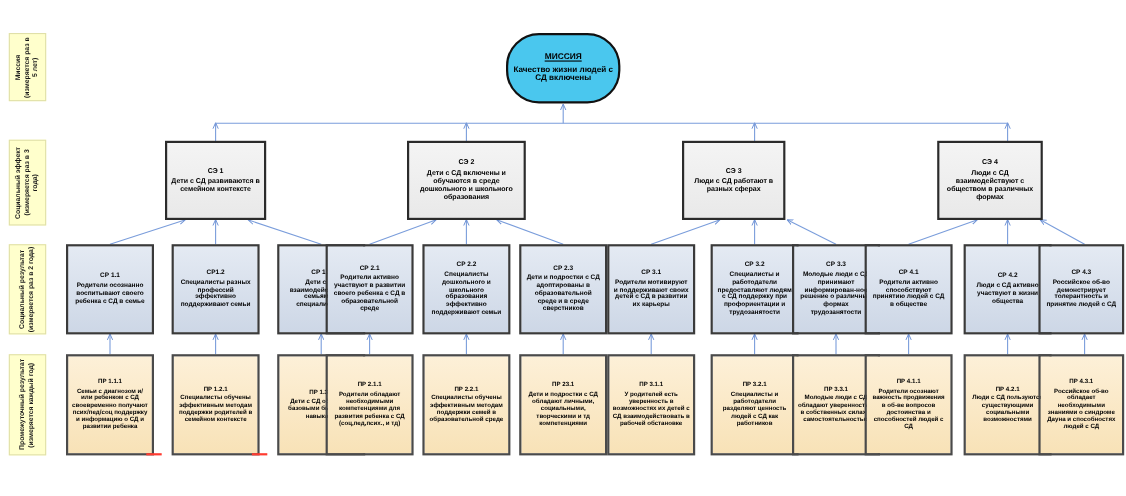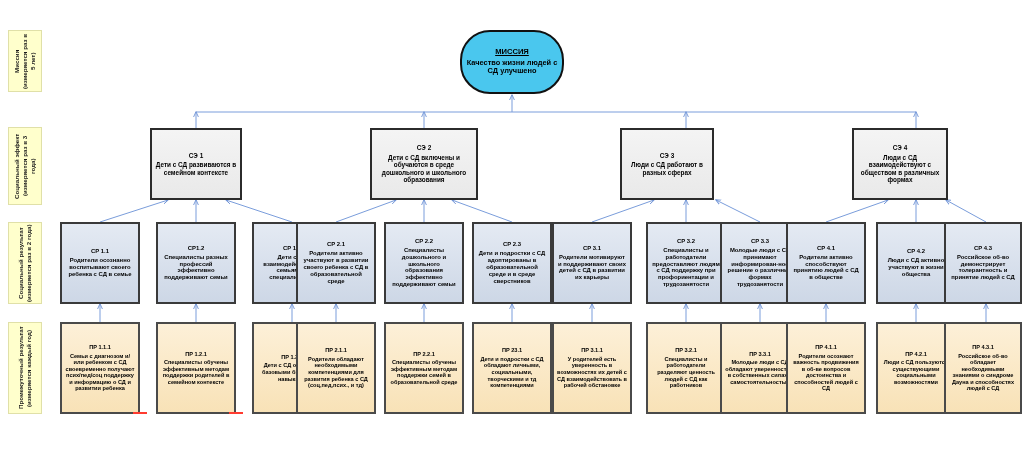--- a/index.html
+++ b/index.html
@@ -135,21 +135,21 @@
     </g>
   </svg>
 
   <div class="rowlabel" style="left:8px;top:30px;width:34px;height:62px;font-size:6.2px;">Миссия (измеряется раз в 5 лет)</div>
   <div class="rowlabel" style="left:8px;top:127px;width:34px;height:78px;font-size:6.2px;">Социальный эффект (измеряется раз в 3 года)</div>
   <div class="rowlabel" style="left:8px;top:222px;width:34px;height:82px;font-size:6.2px;">Социальный результат (измеряется раз в 2 года)</div>
   <div class="rowlabel" style="left:8px;top:322px;width:34px;height:92px;font-size:6.2px;">Промежуточный результат (измеряется каждый год)</div>
 
   <div class="node mission" style="left:460px;top:30px;width:104px;height:64px;border-radius:30px;">
     <span class="code">МИССИЯ</span>
-    <span class="body">Качество жизни людей с СД улучшено</span>
+    <span class="body">Качество жизни людей с СД включены</span>
   </div>
 
   <div class="node effect" style="left:150px;top:128px;width:92px;height:72px;">
     <span class="code">СЭ 1</span>
     <span class="body">Дети с СД развиваются в семейном контексте</span>
   </div>
   <div class="node effect" style="left:370px;top:128px;width:108px;height:72px;">
     <span class="code">СЭ 2</span>
     <span class="body">Дети с СД включены и обучаются в среде дошкольного и школьного образования</span>
   </div>

